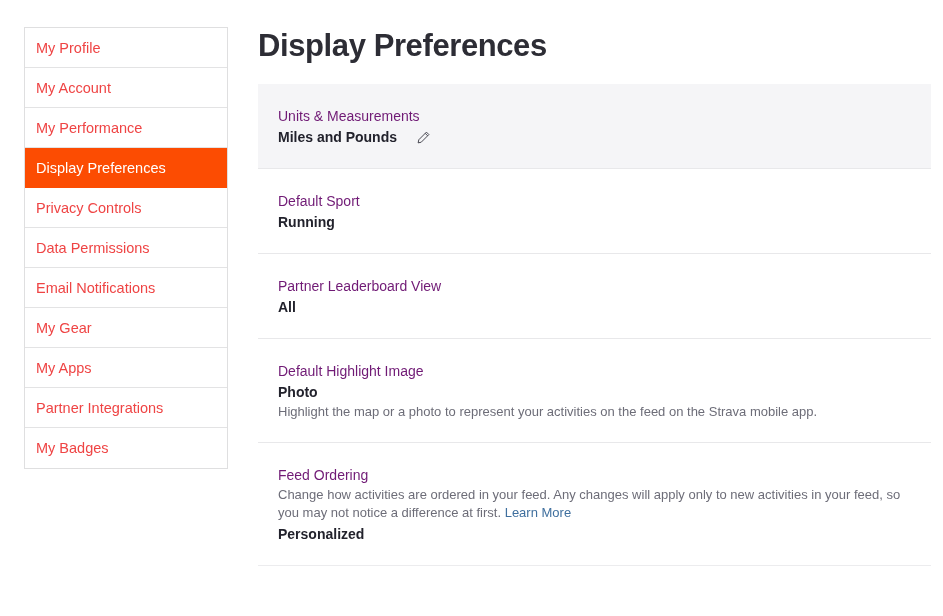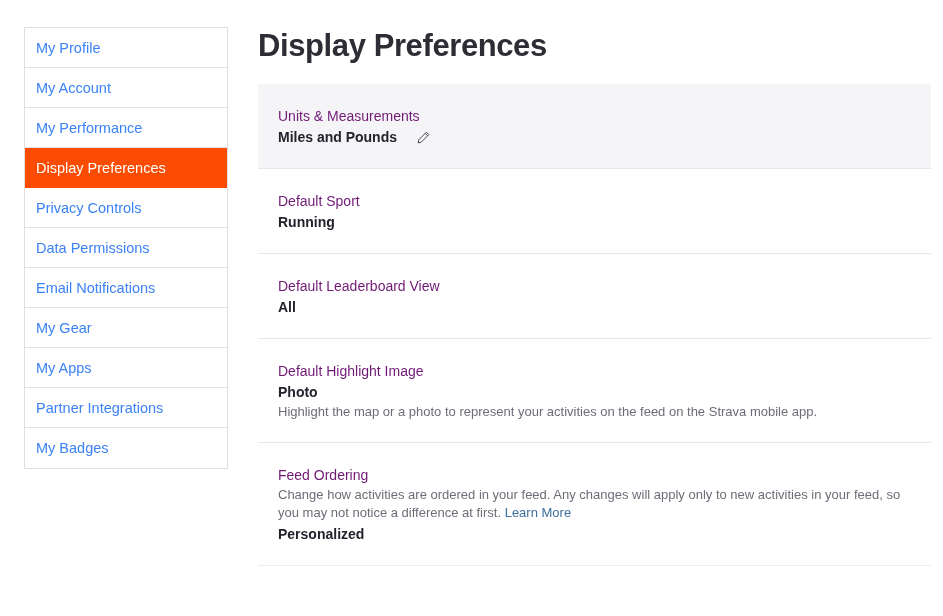--- a/index.html
+++ b/index.html
@@ -24,21 +24,21 @@
     width: 204px;
     border: 1px solid #dfdfe0;
     background: #ffffff;
     box-sizing: border-box;
   }
   .nav-item {
     height: 40px;
     line-height: 40px;
     padding: 0 0 0 11px;
     font-size: 14.5px;
-    color: #3b82f6;
+    color: #ef4444;
     border-bottom: 1px solid #e3e3e4;
     box-sizing: border-box;
     white-space: nowrap;
     overflow: hidden;
     cursor: pointer;
   }
   .nav-item:last-child { border-bottom: none; }
   .nav-item.active {
     background: #fc4c02;
     color: #ffffff;
@@ -149,21 +149,21 @@
     </div>
 
     <div class="pref-row">
       <div class="pref-label">Default Sport</div>
       <div class="pref-value">
         <span>Running</span>
       </div>
     </div>
 
     <div class="pref-row">
-      <div class="pref-label">Default Leaderboard View</div>
+      <div class="pref-label">Partner Leaderboard View</div>
       <div class="pref-value">
         <span>All</span>
       </div>
     </div>
 
     <div class="pref-row">
       <div class="pref-label">Default Highlight Image</div>
       <div class="pref-value">
         <span>Photo</span>
       </div>

